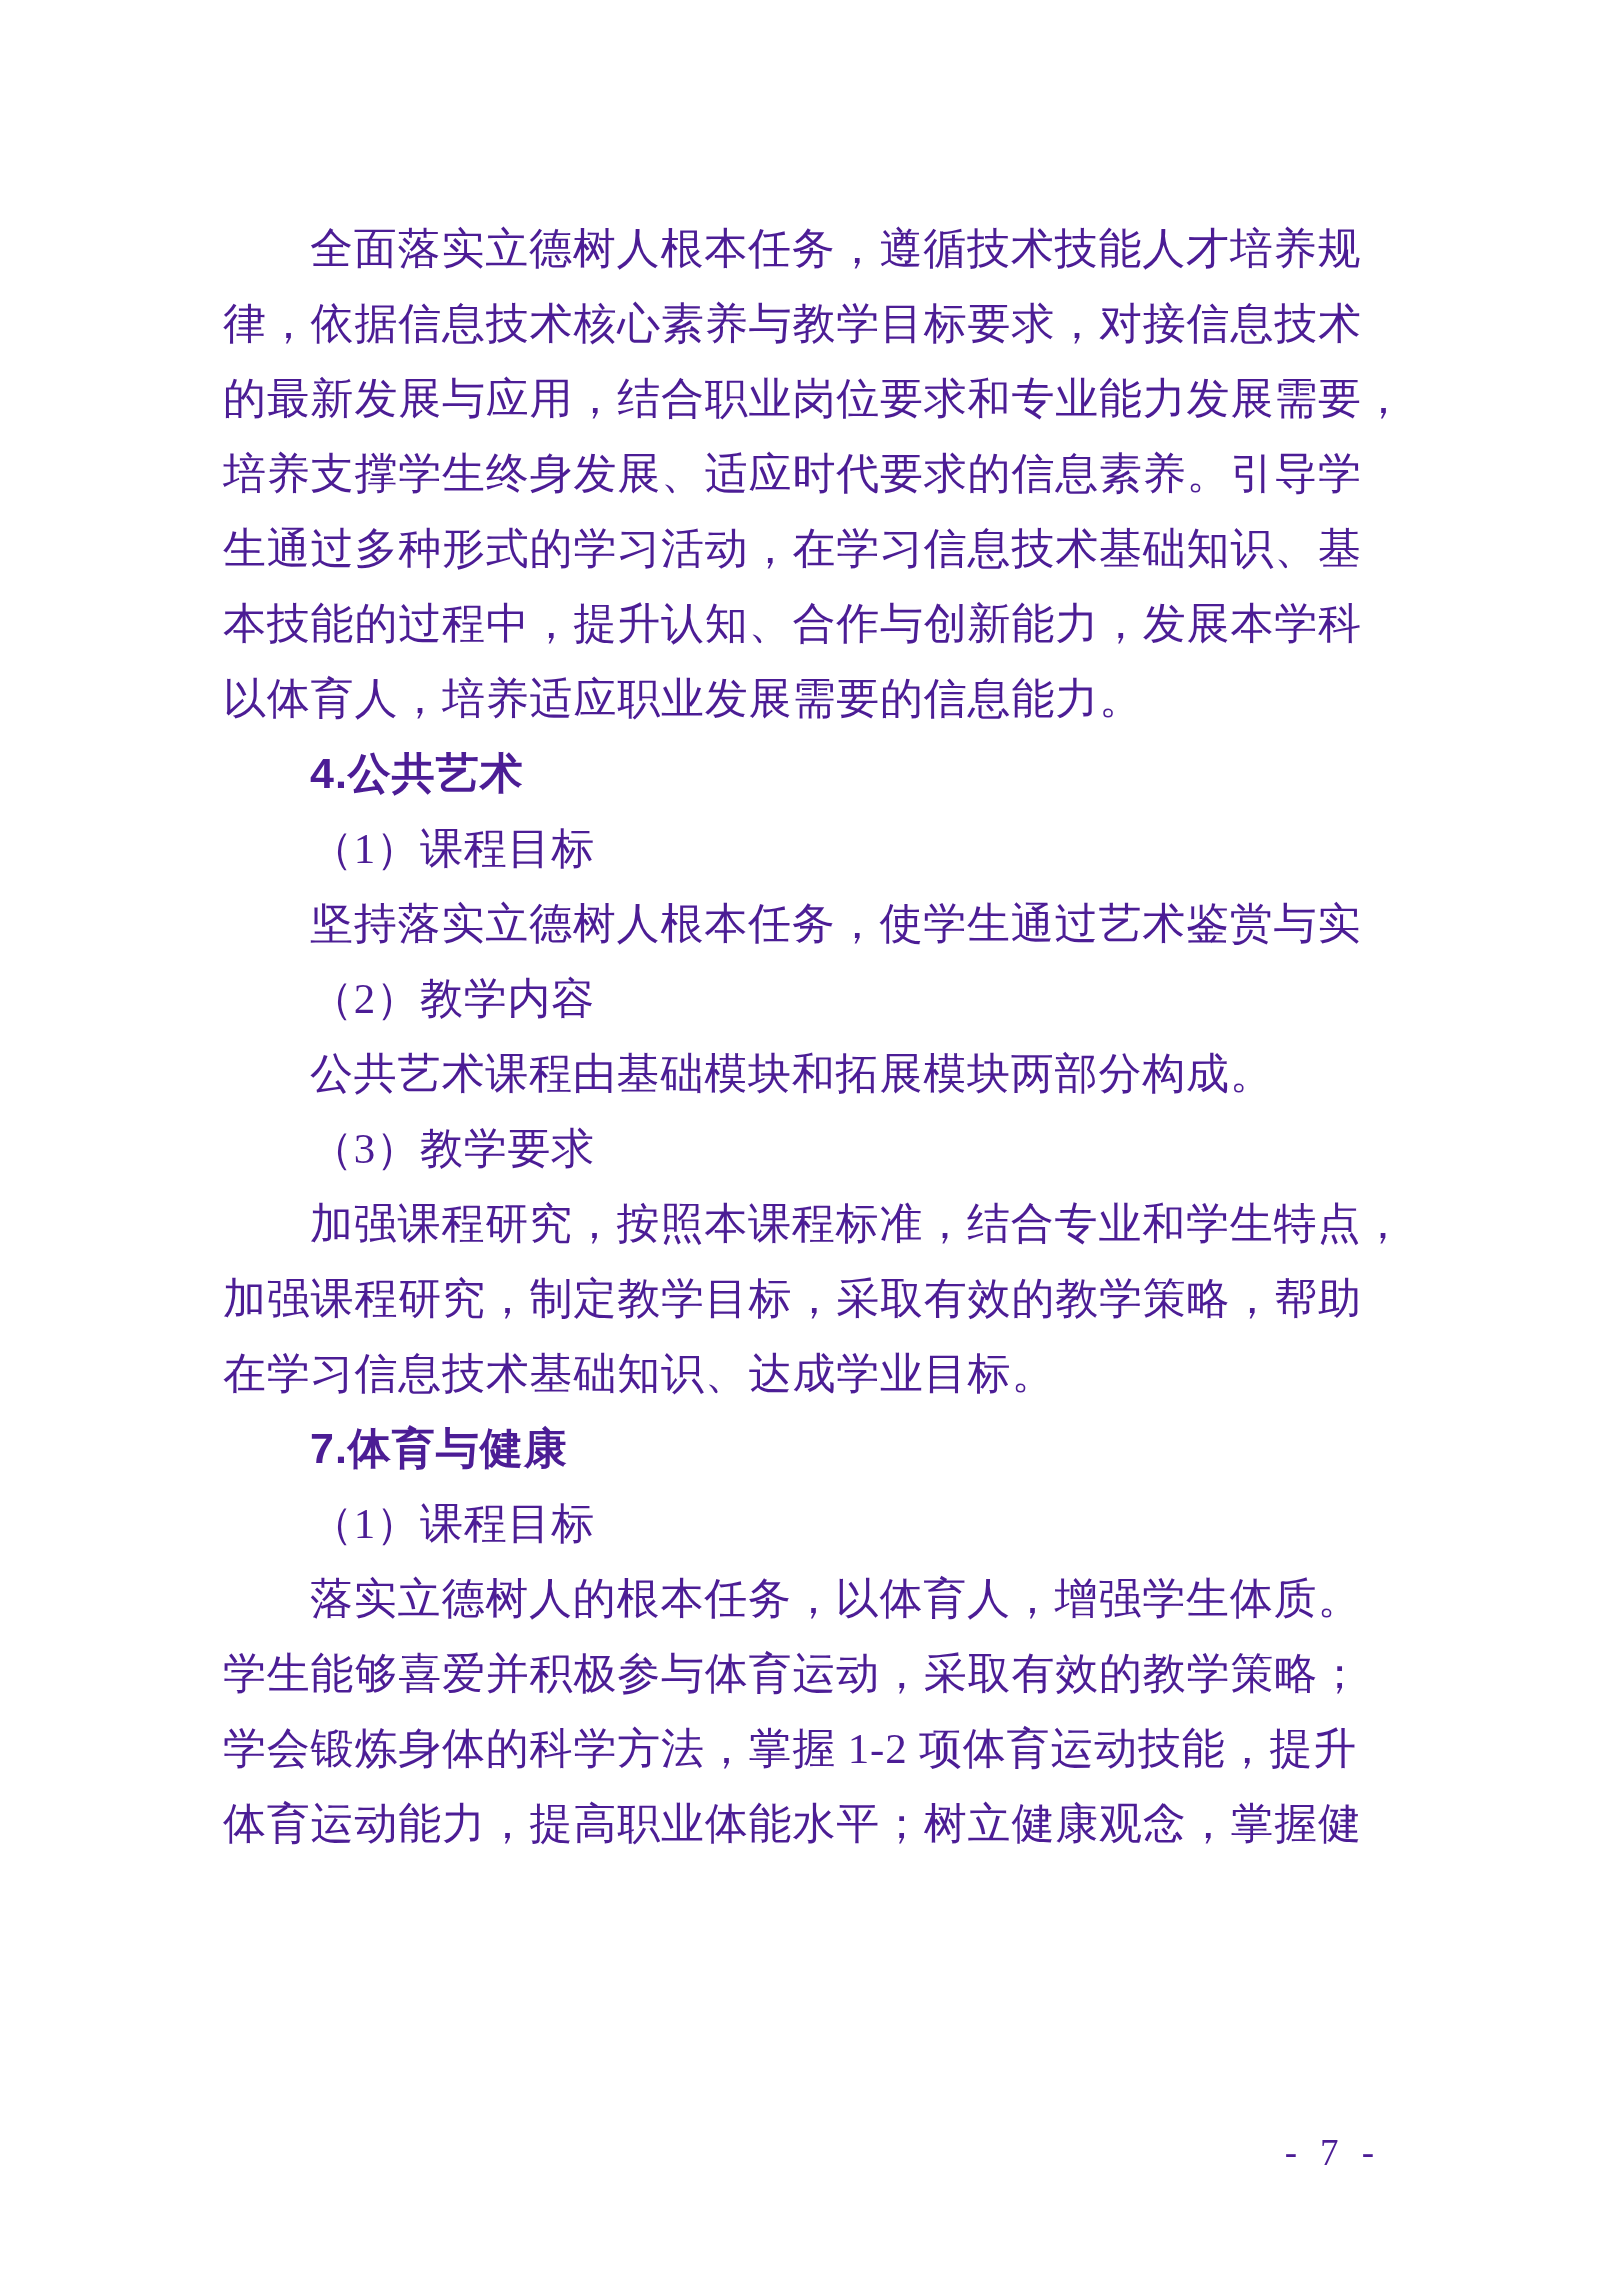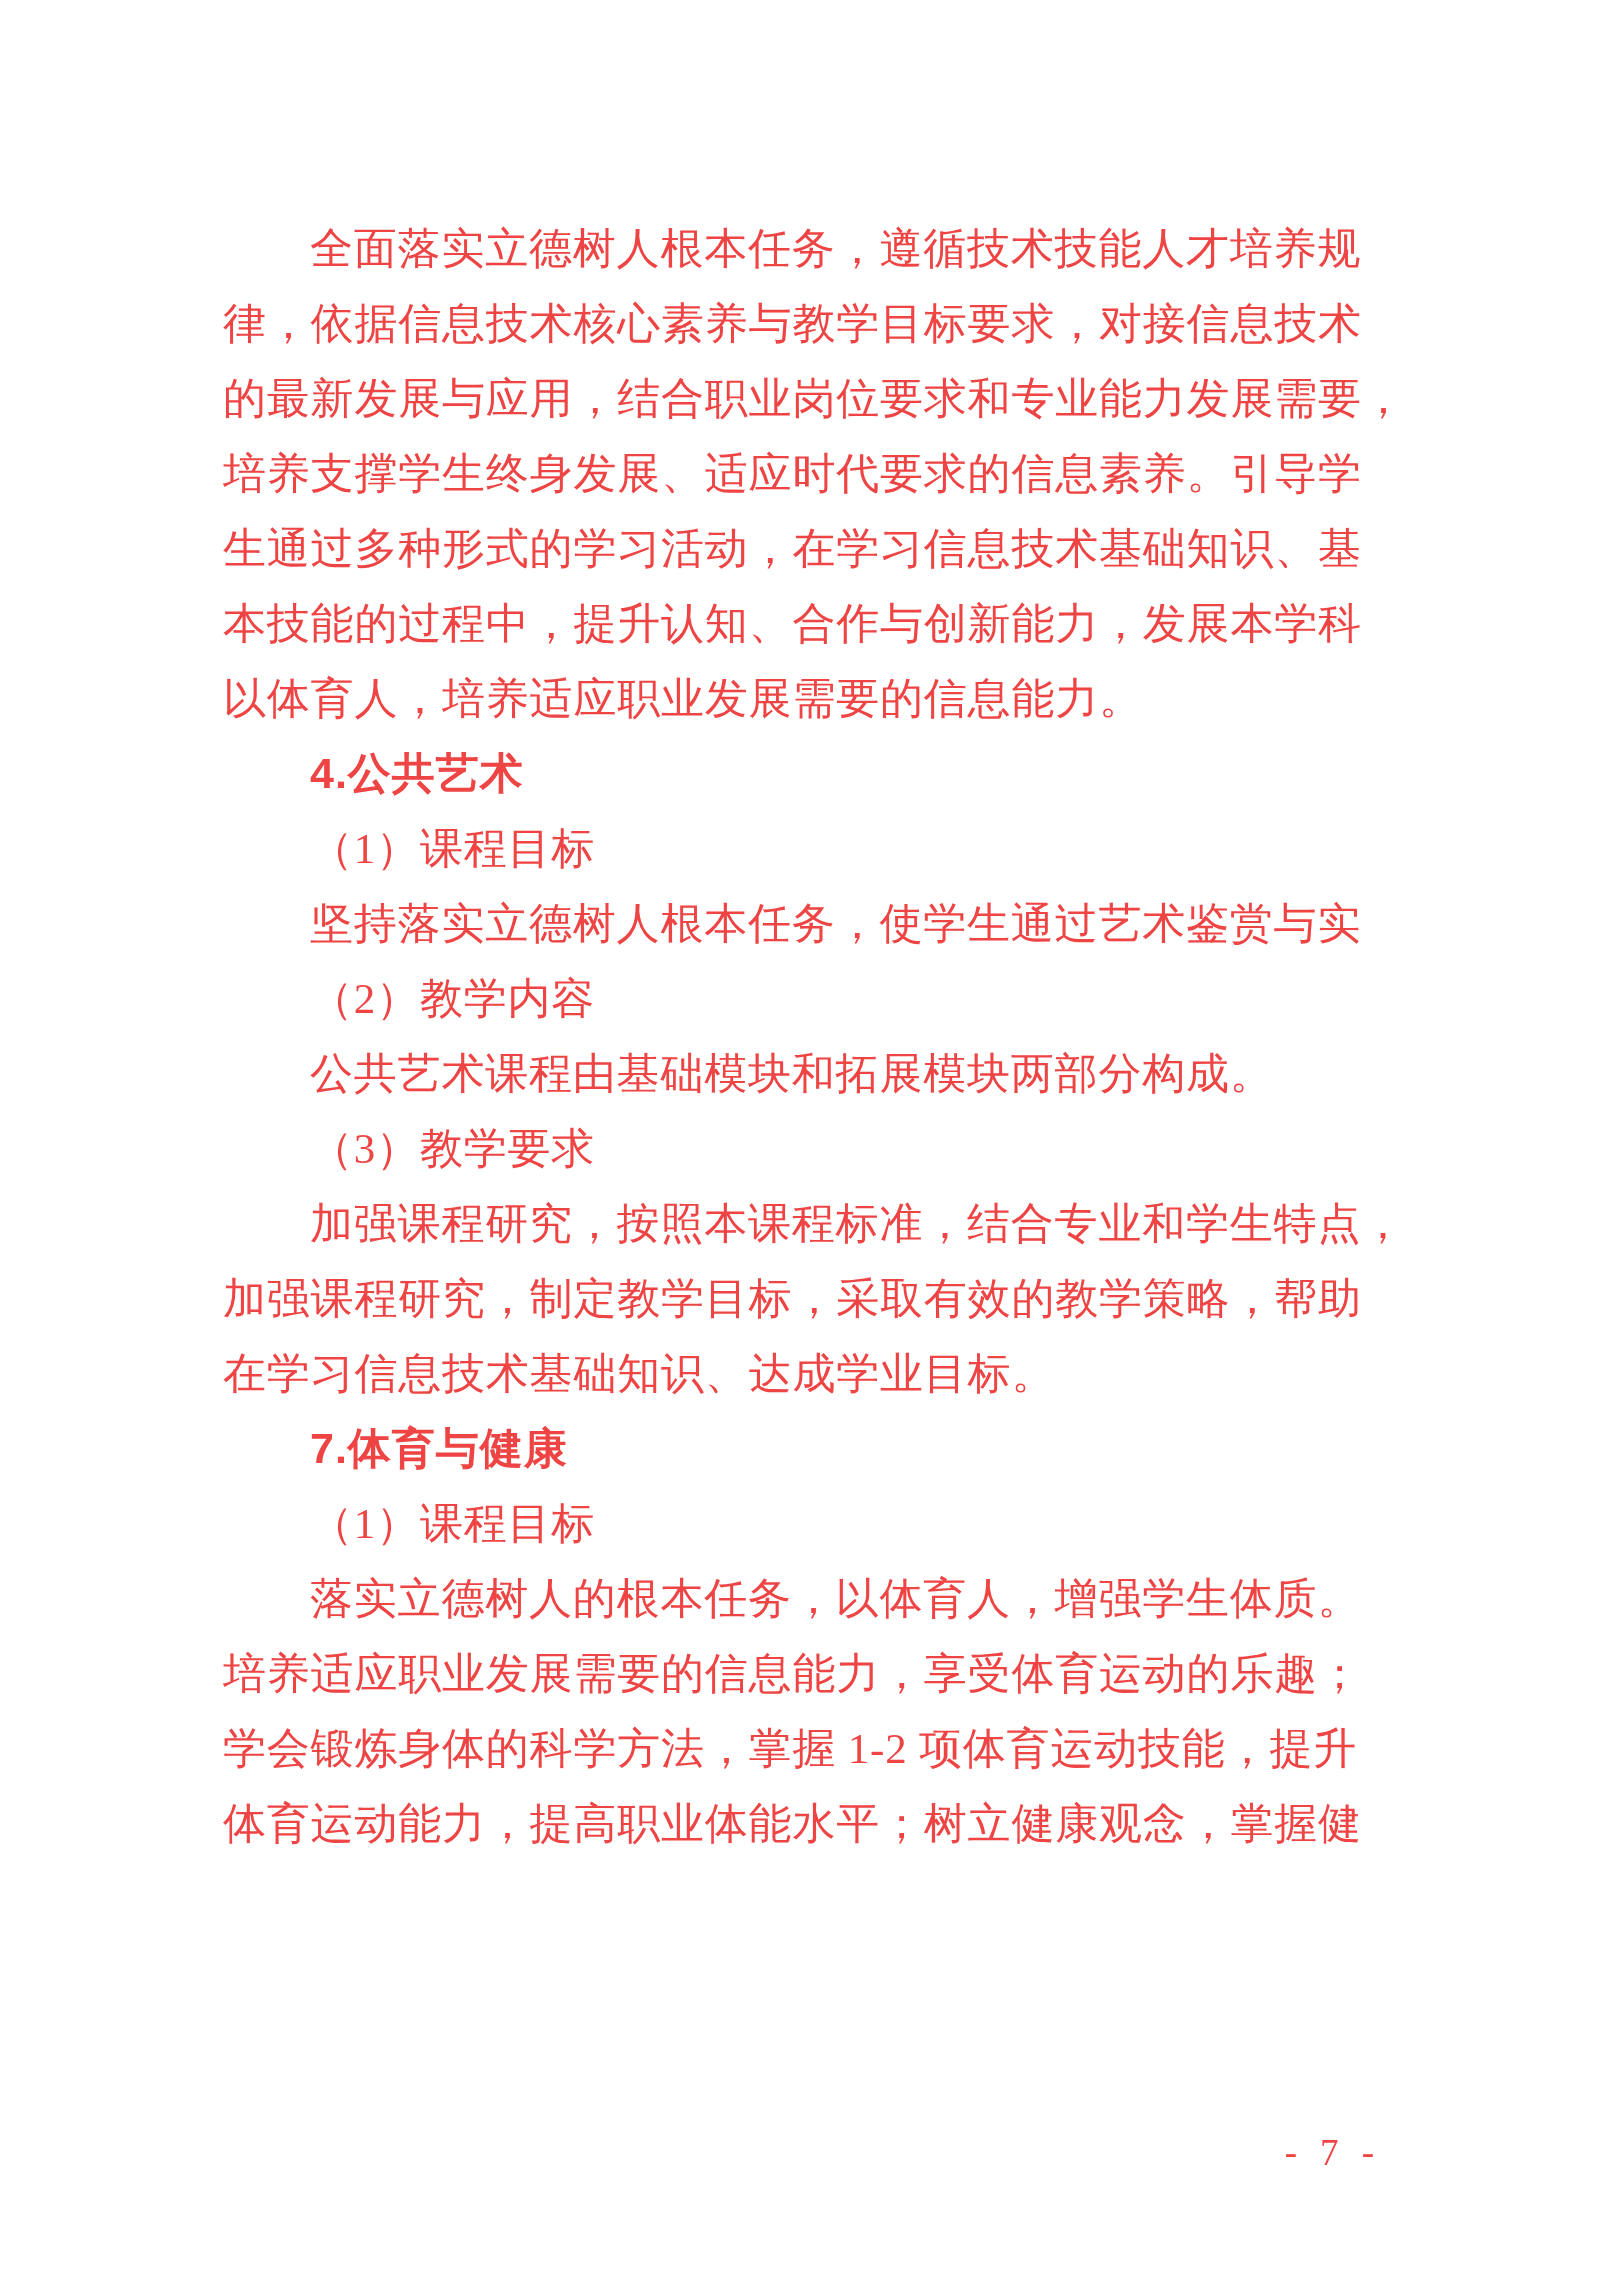--- a/index.html
+++ b/index.html
@@ -6,21 +6,21 @@
     margin: 0;
     padding: 0;
     background: #888;
   }
   .page {
     position: relative;
     width: 1621px;
     height: 2293px;
     margin: 0 auto;
     background: #ffffff;
-    color: #ef4444;
+    color: #4c1d95;
     font-family: "Liberation Serif", serif;
     overflow: hidden;
   }
   .text-block {
     position: absolute;
     left: 223px;
     top: 211px;
     width: 1147px;
   }
   .line {
@@ -68,21 +68,21 @@
       <div class="line body indent">坚持落实立德树人根本任务，使学生通过艺术鉴赏与实</div>
       <div class="line subheading indent">（2）教学内容</div>
       <div class="line body indent">公共艺术课程由基础模块和拓展模块两部分构成。</div>
       <div class="line subheading indent">（3）教学要求</div>
       <div class="line body indent">加强课程研究，按照本课程标准，结合专业和学生特点，</div>
       <div class="line body">加强课程研究，制定教学目标，采取有效的教学策略，帮助</div>
       <div class="line body">在学习信息技术基础知识、达成学业目标。</div>
       <div class="line heading indent">7.体育与健康</div>
       <div class="line subheading indent">（1）课程目标</div>
       <div class="line body indent">落实立德树人的根本任务，以体育人，增强学生体质。</div>
-      <div class="line body">培养适应职业发展需要的信息能力，享受体育运动的乐趣；</div>
+      <div class="line body">学生能够喜爱并积极参与体育运动，采取有效的教学策略；</div>
       <div class="line body">学会锻炼身体的科学方法，掌握 1-2 项体育运动技能，提升</div>
       <div class="line body">体育运动能力，提高职业体能水平；树立健康观念，掌握健</div>
     </div>
 
   <div class="footer-page-number">- 7 -</div>
 
 </div>
 
 
 </body></html>

